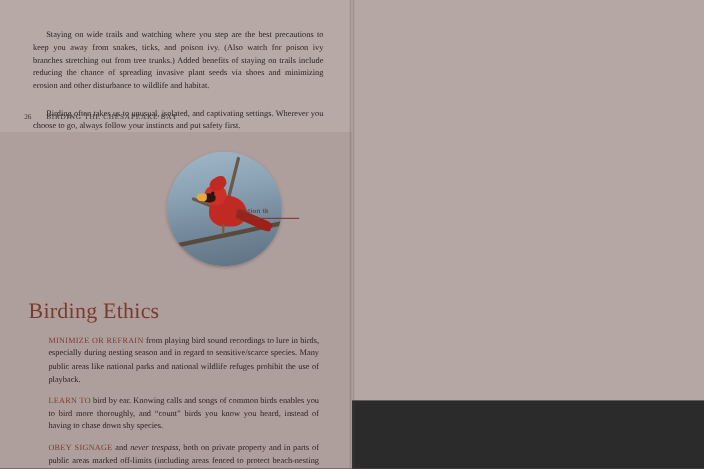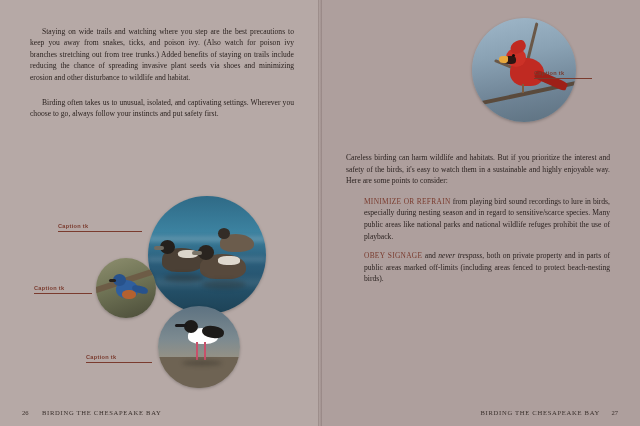--- a/index.html
+++ b/index.html
@@ -12,20 +12,21 @@
     height: 426px;
     overflow: hidden;
     font-family: "Liberation Serif", serif;
   }
   .spread {
     position: relative;
     width: 640px;
     height: 364px;
     display: flex;
     background: #b5a7a4;
+    flex-direction: column;
   }
   .page {
     position: relative;
     height: 426px;
     box-sizing: border-box;
   }
   .page-left {
     width: 320px;
     background: #b6a9a6;
     padding: 26px 26px 0 30px;
@@ -207,28 +208,31 @@
 
       <div style="position:absolute; left:62px; top:58px; width:34px; height:9px; background:#9e2018; border-radius:20%; transform:rotate(24deg);"></div>
 
       <div style="position:absolute; left:50px; top:66px; width:2px; height:9px; background:#7d5c3e;"></div>
     </div>
     <div class="caption-rule" style="left:214px; top:78px; width:58px;"></div>
     <div class="caption" style="left:214px; top:70px;">Caption tk</div>
 
     <div style="height:128px;"></div>
 
-
-    <p class="lead-para">Careless birding can harm wildlife and habitats. But if you prioritize the interest and safety of the birds, it's easy to watch them in a sustainable and highly enjoyable way. Here are some points to consider:</p>
+    <h2 class="section-title">Birding Ethics</h2>
+
 
     <div class="bullets">
       <p class="bullet">
         <span class="lede">MINIMIZE OR REFRAIN</span><span> from playing bird sound recordings to lure in birds, especially during nesting season and in regard to sensitive/scarce species. Many public areas like national parks and national wildlife refuges prohibit the use of playback.</span>
       </p>
       <p class="bullet">
+        <span class="lede">LEARN TO</span><span> bird by ear. Knowing calls and songs of common birds enables you to bird more thoroughly, and “count” birds you know you heard, instead of having to chase down shy species.</span>
+      </p>
+      <p class="bullet">
         <span class="lede">OBEY SIGNAGE</span><span> and </span><span class="ital">never trespass</span><span>, both on private property and in parts of public areas marked off-limits (including areas fenced to protect beach-nesting birds).</span>
       </p>
     </div>
 
     <div class="footer-right-txt">BIRDING THE CHESAPEAKE BAY</div>
     <div class="footer-right-num">27</div>
   </div>
 
 </div>
 

